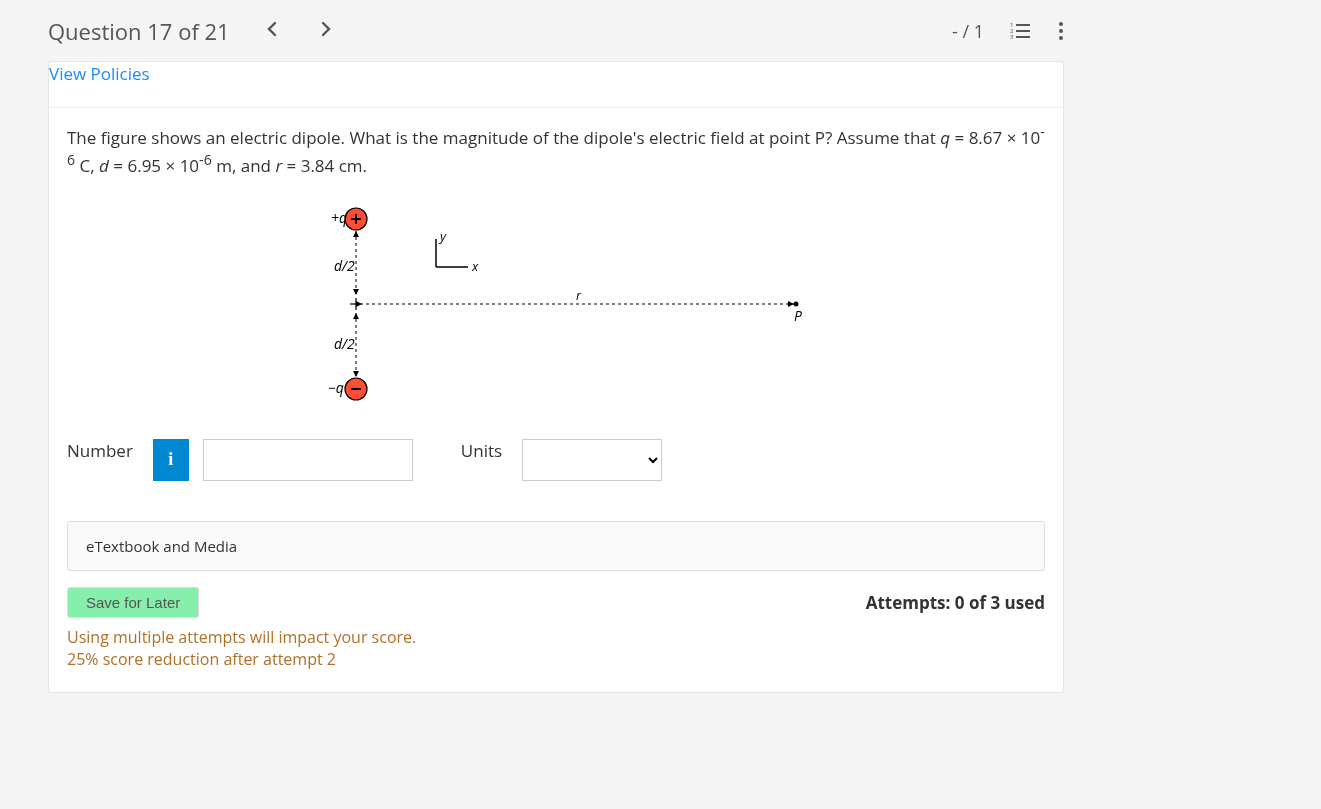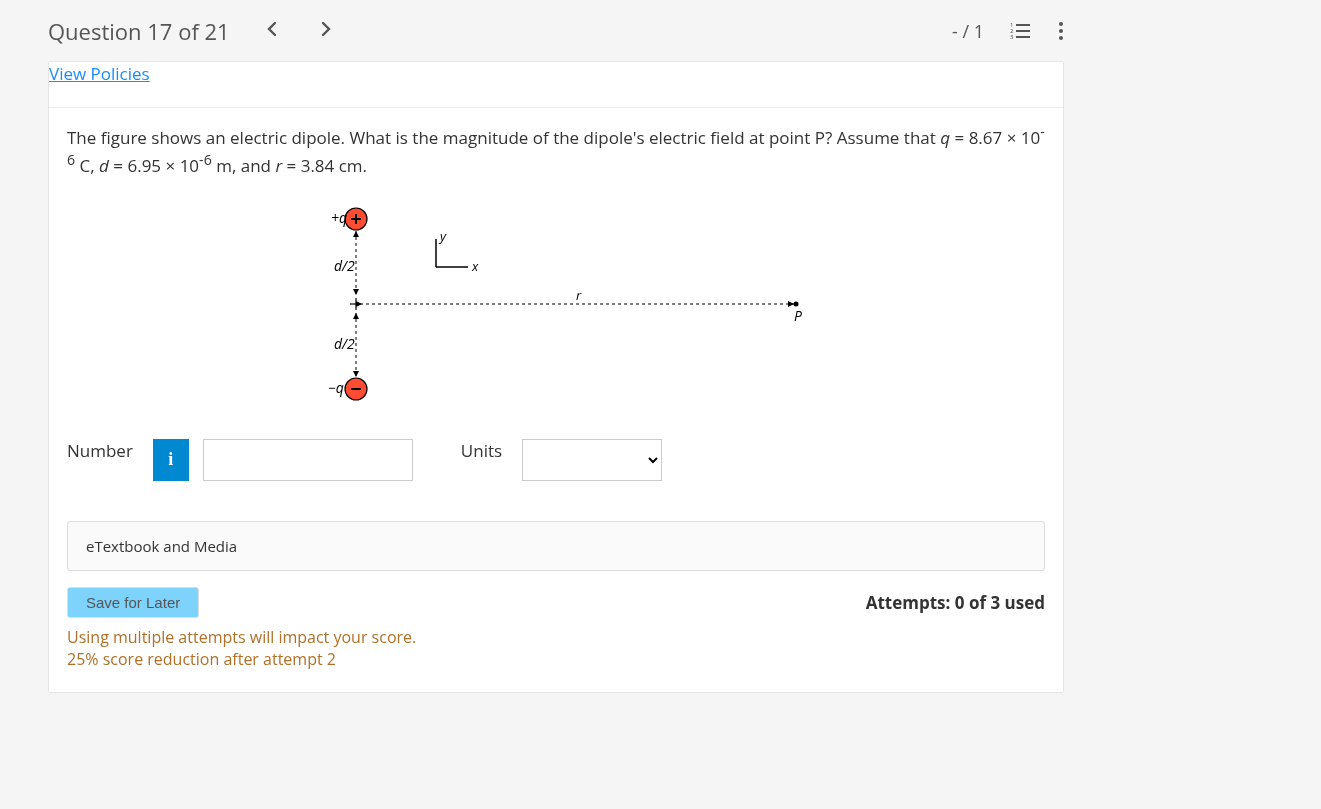--- a/index.html
+++ b/index.html
@@ -34,21 +34,20 @@
   .card-top {
     padding: 10px 0 12px 0;
     border-bottom: 1px solid #eee;
   }
   .view-policies {
     color: #1a8cff;
     font-size: 17px;
     padding-left: 0;
     margin-left: 0;
     cursor: pointer;
-    text-decoration: underline;
   }
   .attempt-status {
     font-weight: 700;
     font-size: 17px;
     margin-top: 10px;
   }
   .card-inner { padding: 0 18px 22px 18px; }
   .pad-top { padding-top: 14px; }
 
   .question-text { font-size: 17px; line-height: 1.45; margin-bottom: 20px; }
@@ -102,21 +101,21 @@
     border-radius: 3px;
     margin-bottom: 16px;
   }
   .footer-row {
     display: flex;
     align-items: center;
     justify-content: space-between;
   }
   .save-later {
     border: 1px solid #ddd;
-    background: #7dd3fc;
+    background: #86efac;
     padding: 6px 18px;
     font-size: 15px;
     cursor: pointer;
     border-radius: 3px;
     color: #555;
   }
   .right-foot { display: flex; align-items: center; gap: 24px; }
   .attempts { font-weight: 700; font-size: 17px; }
   .submit-btn {
     background: #0f8edd;

